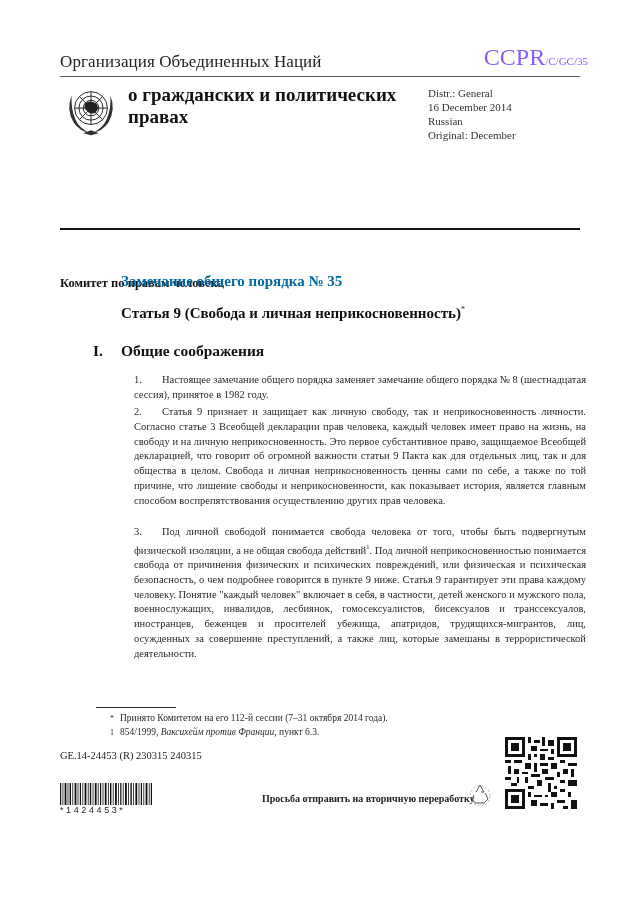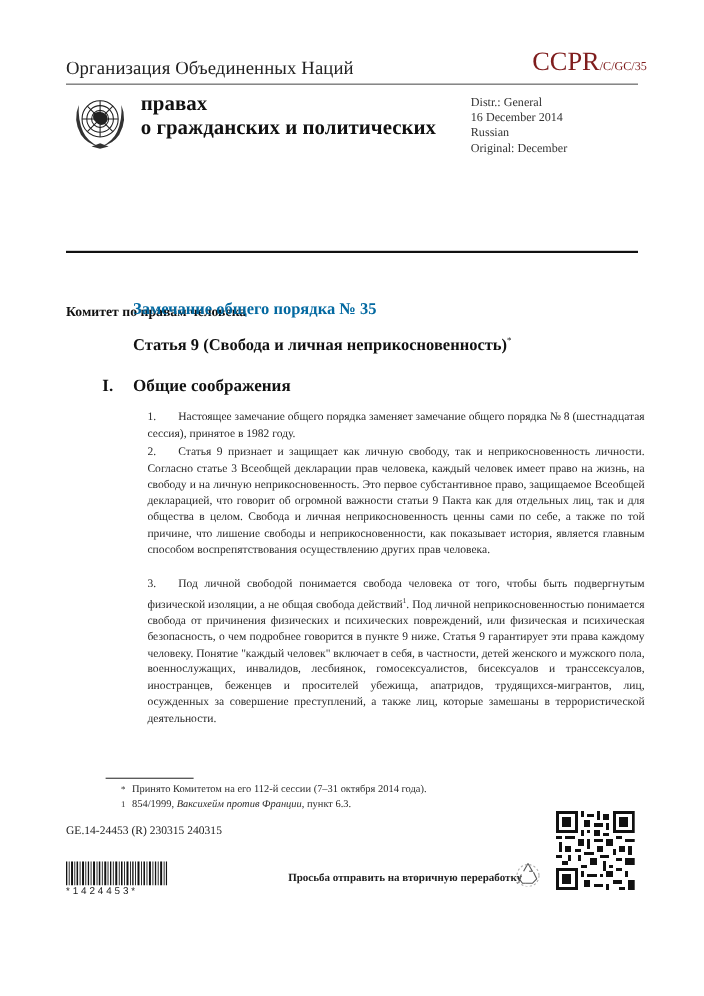--- a/index.html
+++ b/index.html
@@ -1,20 +1,20 @@
 <!DOCTYPE html>
 <html><head>
 <meta charset="utf-8">
 <style>
   html, body { margin: 0; padding: 0; background: #ffffff; }
   body { width: 640px; height: 905px; position: relative; overflow: hidden;
          font-family: "Liberation Serif", "DejaVu Serif", serif; color: #1a1a1a; }
   .abs { position: absolute; }
   .org { left: 60px; top: 52px; font-size: 17px; color: #222; letter-spacing: 0.1px; }
-  .symbol { right: 52px; top: 44px; font-size: 24px; color: #7f1d1d; white-space: nowrap; text-align: right; }
+  .symbol { right: 52px; top: 44px; font-size: 24px; color: #8b5cf6; white-space: nowrap; text-align: right; }
   .symbol .suffix { font-size: 11px; }
   .rule-top { left: 60px; top: 76px; width: 520px; height: 1px; background: #555; }
   .emblem { left: 62px; top: 82px; width: 58px; height: 58px; }
   .title { left: 128px; top: 84px; font-size: 19px; font-weight: bold; line-height: 22px; color: #111; width: 270px; }
   .distr { left: 428px; top: 86px; font-size: 11px; line-height: 14px; color: #333; }
   .distr div { white-space: nowrap; }
   .rule-thick { left: 60px; top: 228px; width: 520px; height: 2px; background: #111; }
   .committee { left: 60px; top: 236px; font-size: 12.5px; font-weight: bold; color: #111; margin-top: 40px; }
   .gc-title { left: 121px; top: 273px; font-size: 15px; font-weight: bold; color: #0369a1; }
   .art-title { left: 121px; top: 305px; font-size: 15px; font-weight: bold; color: #111; white-space: nowrap; }
@@ -60,22 +60,22 @@
   </g>
   <path d="M24 22 q6 -4 12 1 q3 5 -2 9 q-5 2 -8 -2 q-4 -3 -2 -8z" fill="#222"></path>
   <g fill="#333">
     <path d="M10 14 q-6 14 2 28 q6 9 17 11 q-11 -5 -15 -14 q-5 -11 -4 -25z"></path>
     <path d="M50 14 q6 14 -2 28 q-6 9 -17 11 q11 -5 15 -14 q5 -11 4 -25z"></path>
     <path d="M22 53 l8 -3 l8 3 l-8 2z"></path>
   </g>
 </svg>
 
 <div class="abs title">
+  <div>о гражданских и политических</div>
   <div>правах</div>
-  <div>о гражданских и политических</div>
 </div>
 
 <div class="abs distr">
   <div>Distr.: General</div>
   <div>16 December 2014</div>
   <div>Russian</div>
   <div>Original: December</div>
 </div>
 
 <div class="abs rule-thick"></div>

